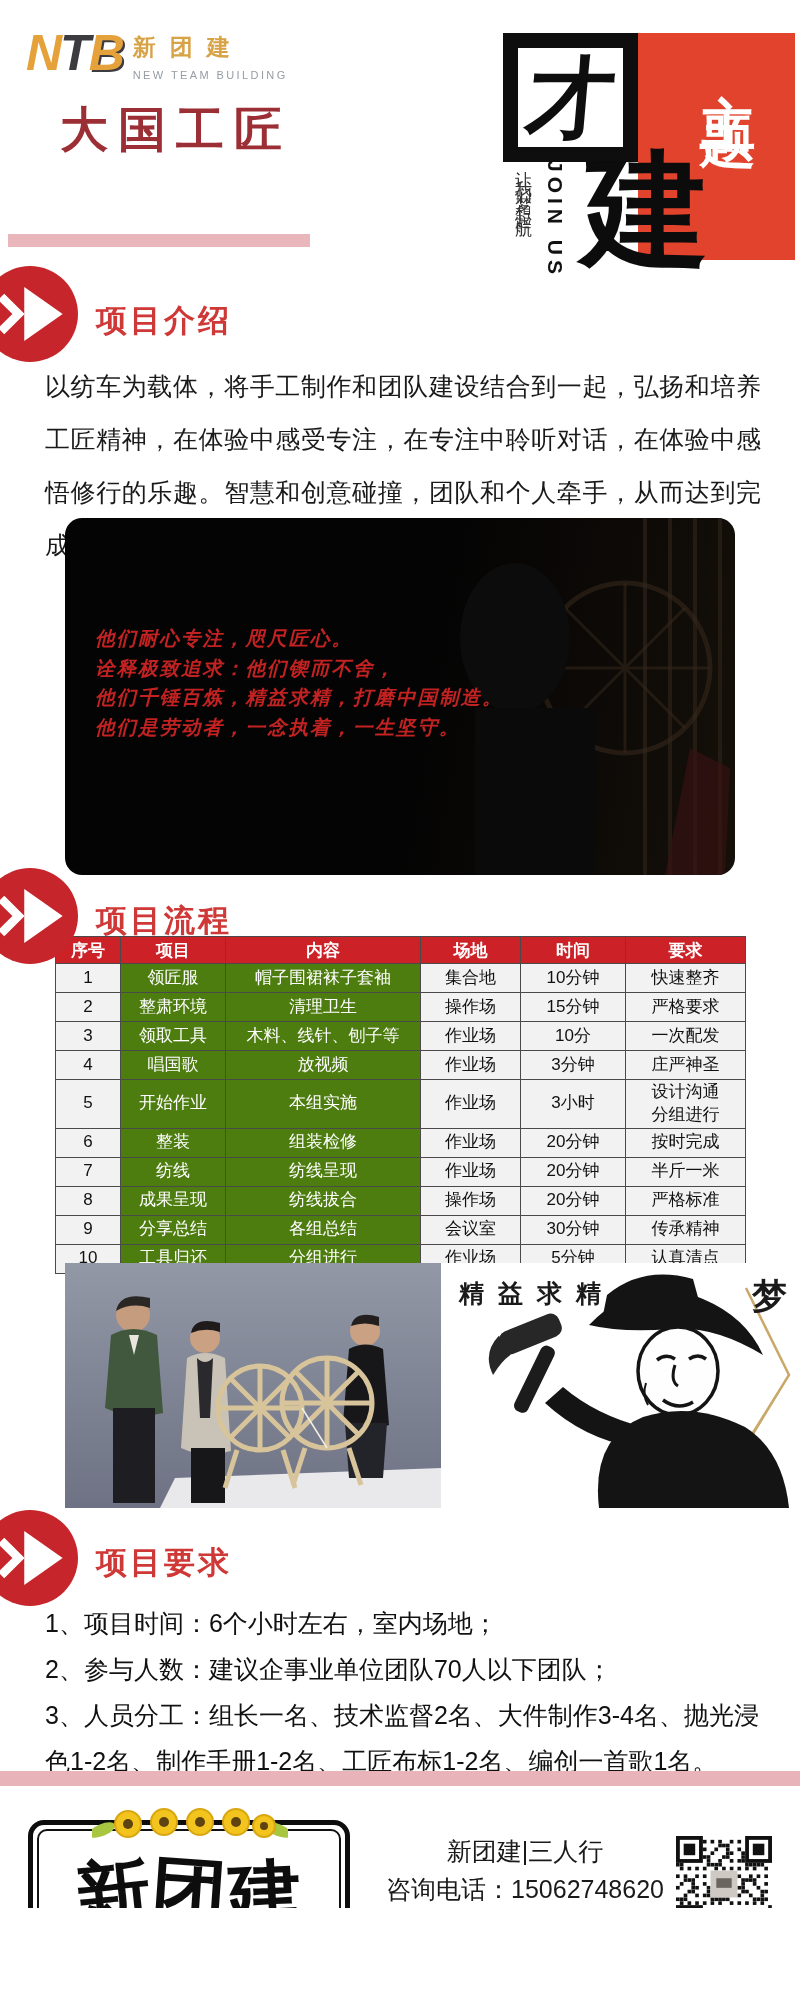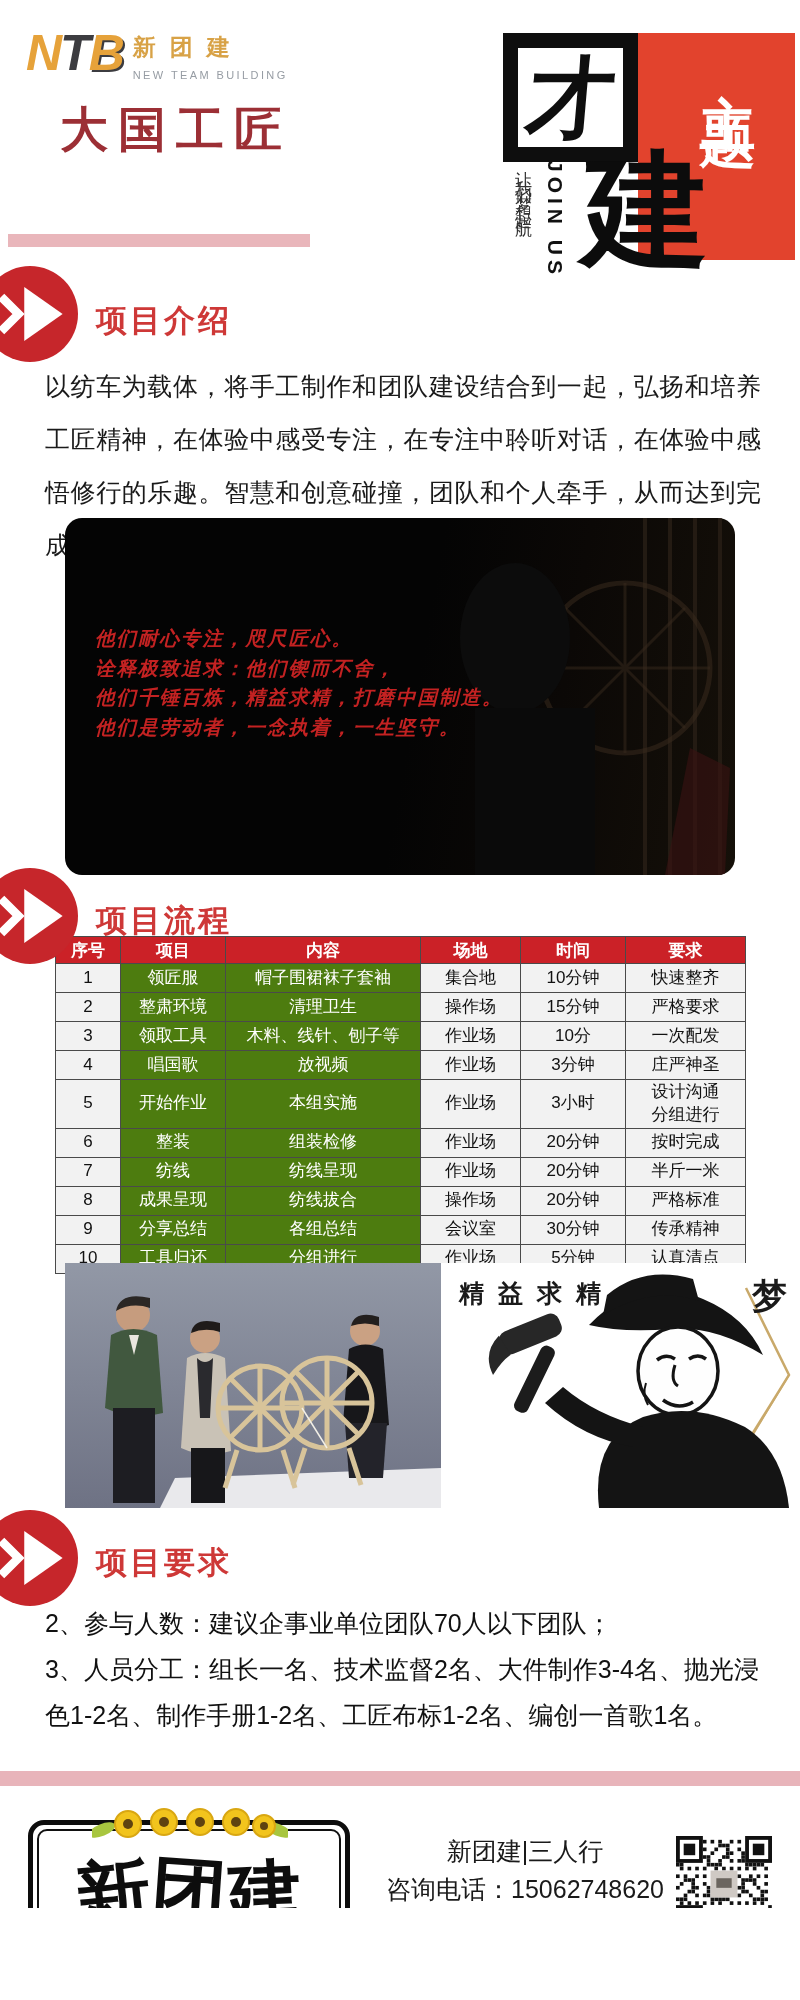--- a/index.html
+++ b/index.html
@@ -349,20 +349,21 @@
 
   <div class="sec-circle" style="top:1502px;">
     <svg width="96" height="96" viewBox="0 0 100 100">
       <polyline points="20,32 38,50 20,68" fill="none" stroke="#fff" stroke-width="9"></polyline>
       <polygon points="44,22 84,50 44,78" fill="#fff"></polygon>
     </svg>
   </div>
   <div class="sec-title" style="top:1534px;">项目要求</div>
 
   <div class="req-list">
+      <div>1、项目时间：6个小时左右，室内场地；</div>
       <div>2、参与人数：建议企事业单位团队70人以下团队；</div>
       <div>3、人员分工：组长一名、技术监督2名、大件制作3-4名、抛光浸色1-2名、制作手册1-2名、工匠布标1-2名、编创一首歌1名。</div>
     </div>
 
   <div class="divider"></div>
 
   <div class="brand-box">
     <div class="brand-box-inner">
       <div class="brand-box-text"><span class="ch0">新</span><span class="ch1">团</span><span class="ch2">建</span></div>
     </div>

